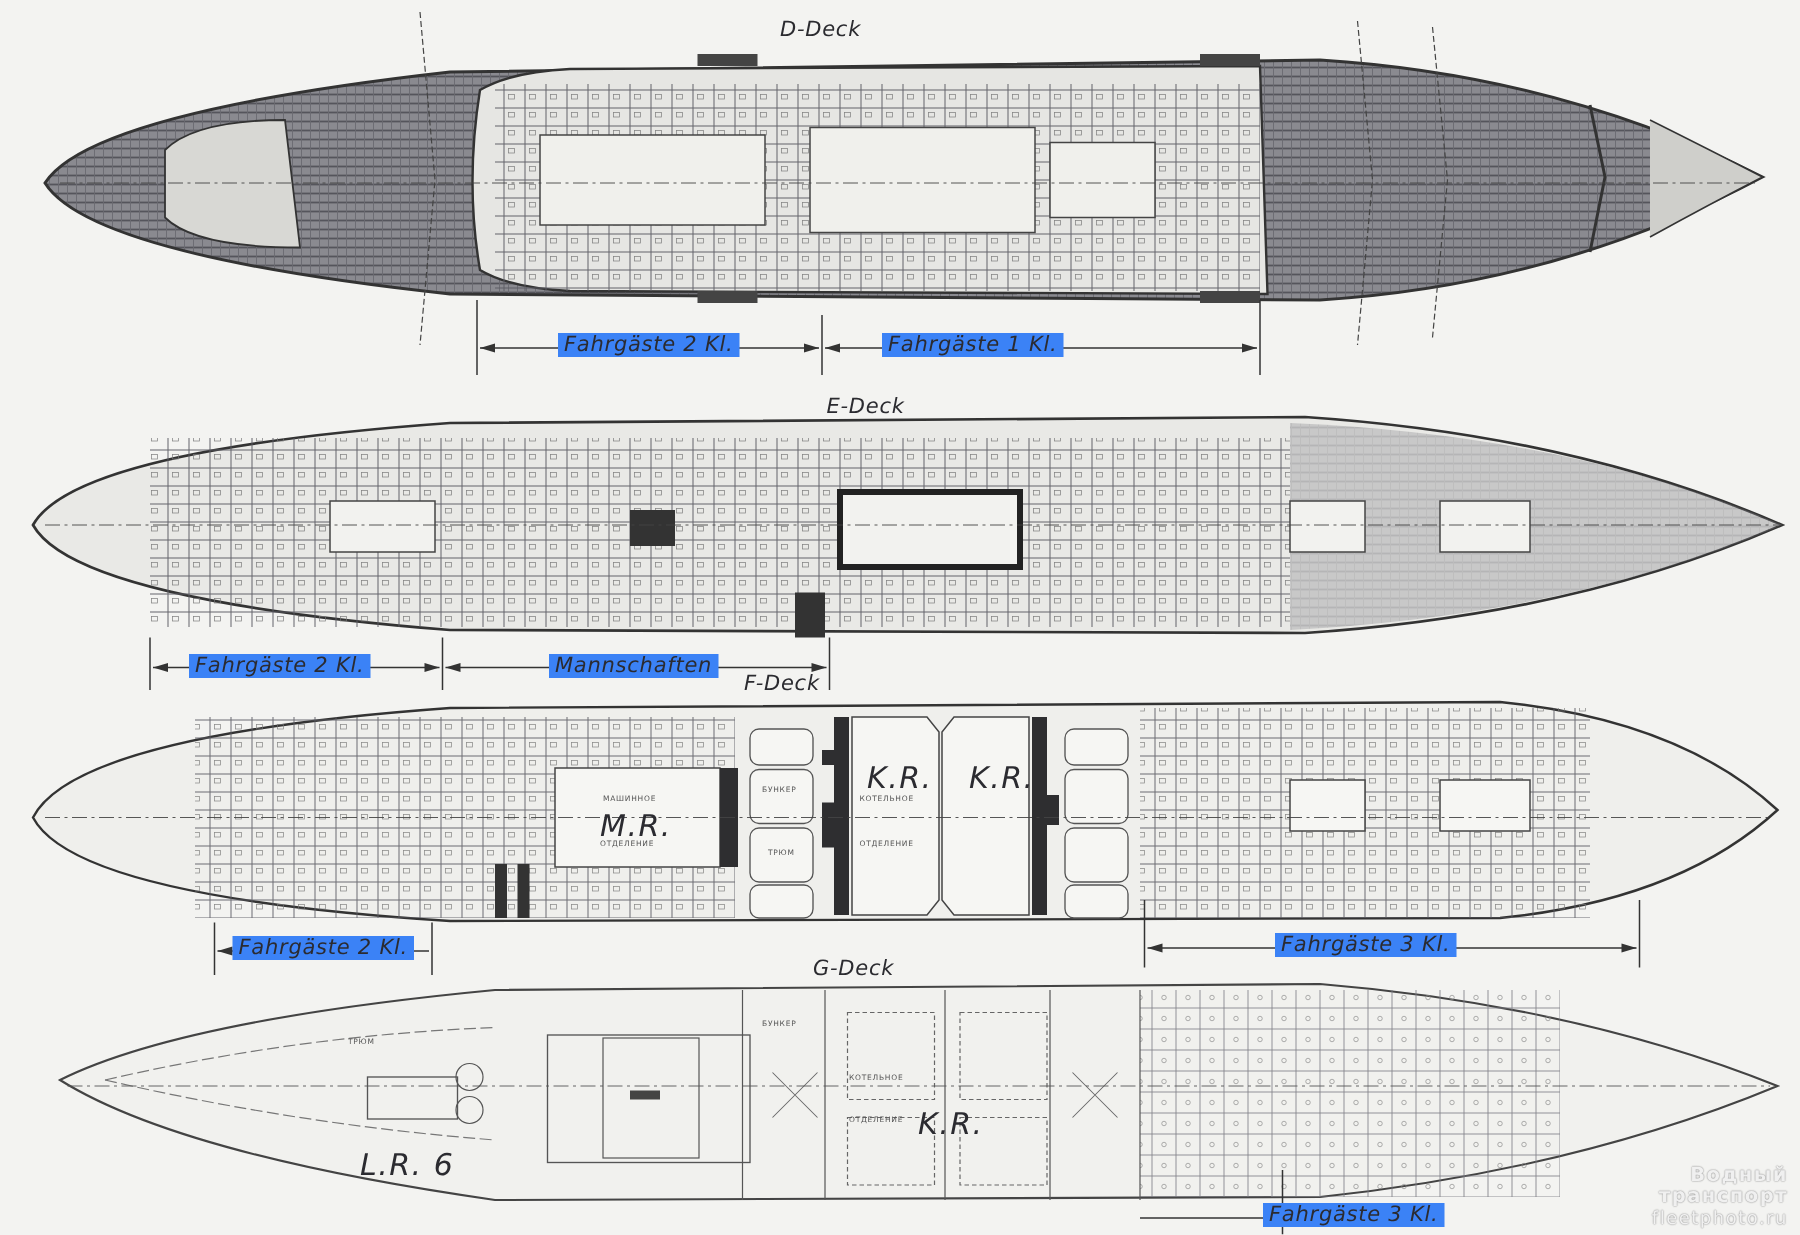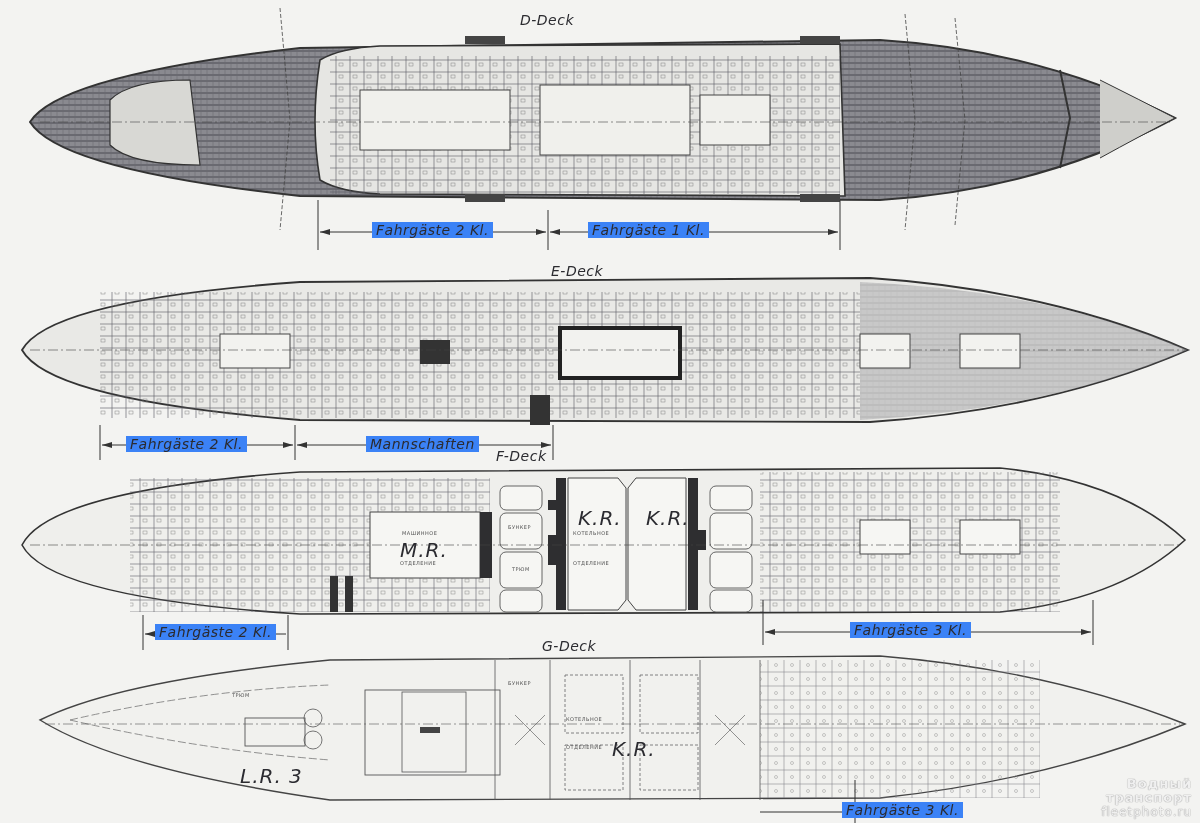--- a/index.html
+++ b/index.html
@@ -200,21 +200,21 @@
   <div class="lbl room-big" style="left:646px; top:506px;">K.R.</div>
   <div class="lbl room-small" style="left:402px; top:530px;">МАШИННОЕ</div>
   <div class="lbl room-small" style="left:400px; top:560px;">ОТДЕЛЕНИЕ</div>
   <div class="lbl room-small" style="left:573px; top:530px;">КОТЕЛЬНОЕ</div>
   <div class="lbl room-small" style="left:573px; top:560px;">ОТДЕЛЕНИЕ</div>
   <div class="lbl room-small" style="left:508px; top:524px;">БУНКЕР</div>
   <div class="lbl room-small" style="left:512px; top:566px;">ТРЮМ</div>
   <div class="lbl dim-label" style="left:155px; top:624px;">Fahrgäste 2 Kl.</div>
   <div class="lbl dim-label" style="left:850px; top:622px;">Fahrgäste 3 Kl.</div>
 
-  <div class="lbl room-big" style="left:240px; top:764px;">L.R. 3</div>
+  <div class="lbl room-big" style="left:240px; top:764px;">L.R. 6</div>
   <div class="lbl room-big" style="left:612px; top:737px;">K.R.</div>
   <div class="lbl room-small" style="left:232px; top:692px;">ТРЮМ</div>
   <div class="lbl room-small" style="left:508px; top:680px;">БУНКЕР</div>
   <div class="lbl room-small" style="left:566px; top:716px;">КОТЕЛЬНОЕ</div>
   <div class="lbl room-small" style="left:566px; top:744px;">ОТДЕЛЕНИЕ</div>
   <div class="lbl dim-label" style="left:842px; top:802px;">Fahrgäste 3 Kl.</div>
 
   <div class="watermark">
     <div>Водный</div>
     <div>транспорт</div>

